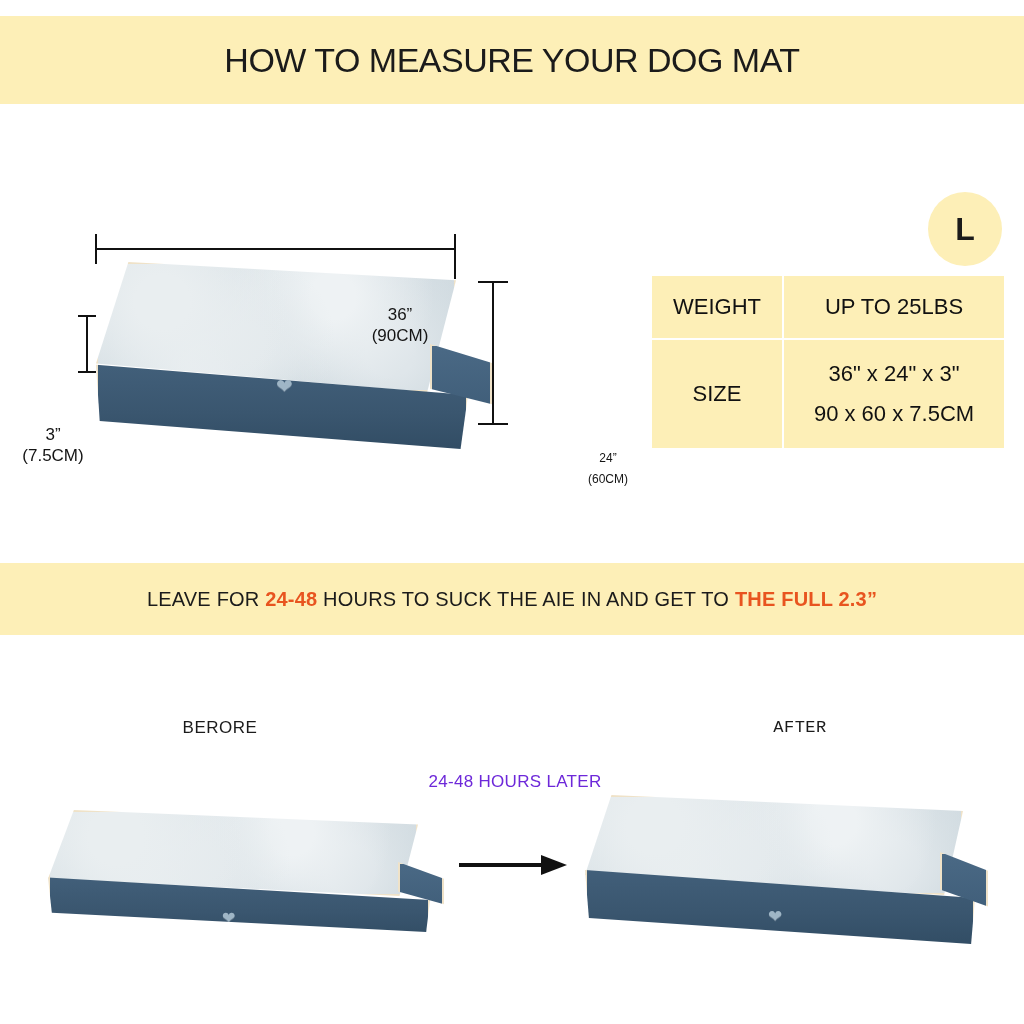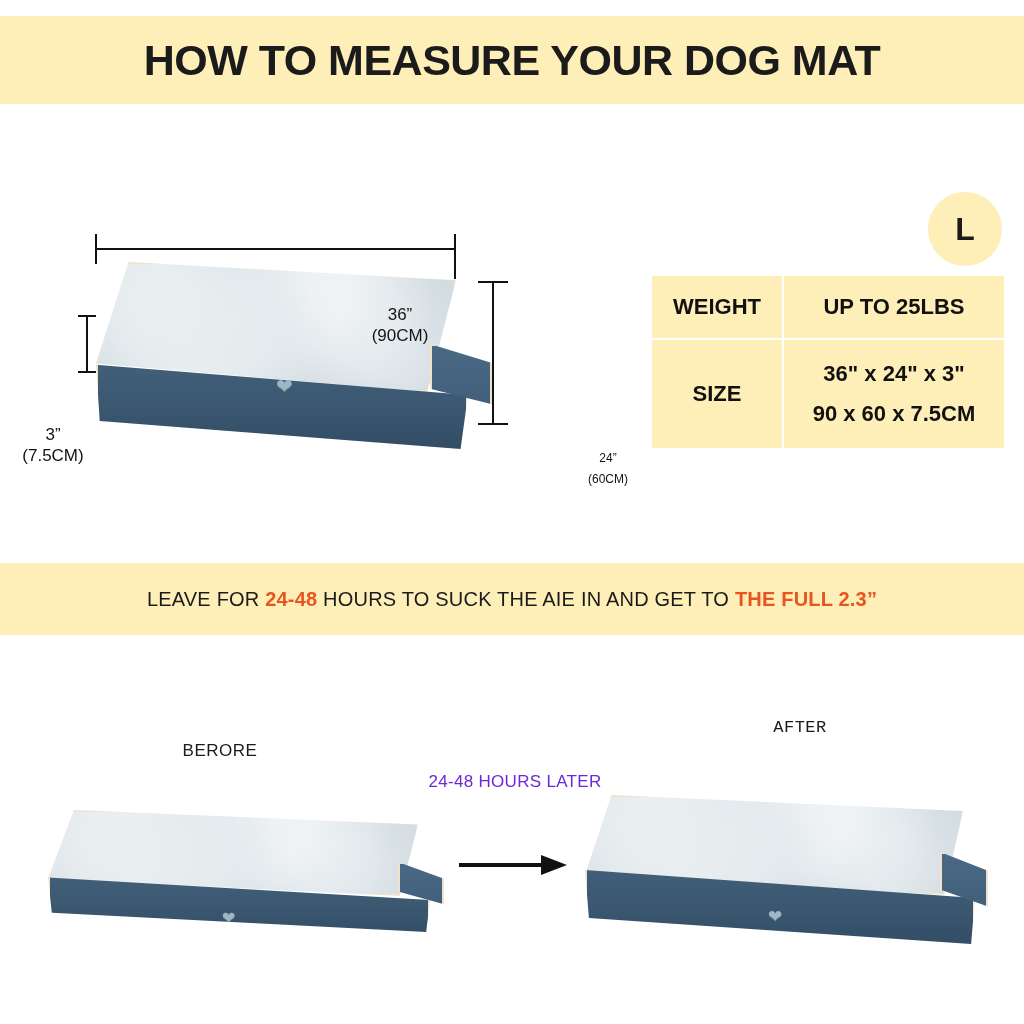--- a/index.html
+++ b/index.html
@@ -21,22 +21,22 @@
     left: 0;
     top: 16px;
     width: 1024px;
     height: 88px;
     background: #fdefb7;
     display: flex;
     align-items: center;
     justify-content: center;
   }
   .header-title {
-    font-size: 43px;
-    font-weight: bold;
+    font-size: 34px;
+    font-weight: normal;
     letter-spacing: -0.5px;
     color: #1b1b1b;
     text-align: left;
     white-space: nowrap;
   }
 
   
   .product-area {
     position: absolute;
     left: 0;
@@ -149,21 +149,21 @@
     top: 172px;
     width: 352px;
     border-collapse: collapse;
     background: #fdefb7;
   }
   .spec-table td {
     border: 2px solid #ffffff;
     padding: 0;
     color: #111111;
     font-size: 22px;
-    font-weight: bold;
+    font-weight: normal;
     text-align: center;
     vertical-align: middle;
   }
   .spec-table td.label {
     width: 130px;
     height: 62px;
   }
   .spec-table td.value {
     height: 62px;
     margin-left: 32px;
@@ -213,21 +213,21 @@
     width: 1024px;
     height: 384px;
   }
   .caption {
     position: absolute;
     font-size: 17px;
     color: #1b1b1b;
     letter-spacing: 0.5px;
     text-align: center;
   }
-  .caption-before { left: 120px; top: 78px; width: 200px; margin-top: 23px; }
+  .caption-before { left: 120px; top: 78px; width: 200px; }
   .caption-after  { left: 700px; top: 78px; width: 200px; font-family: Liberation Mono, monospace; }
   .later-label {
     position: absolute;
     left: 400px;
     top: 132px;
     width: 230px;
     text-align: center;
     font-size: 17px;
     color: #6d28d9;
     letter-spacing: 0.3px;

